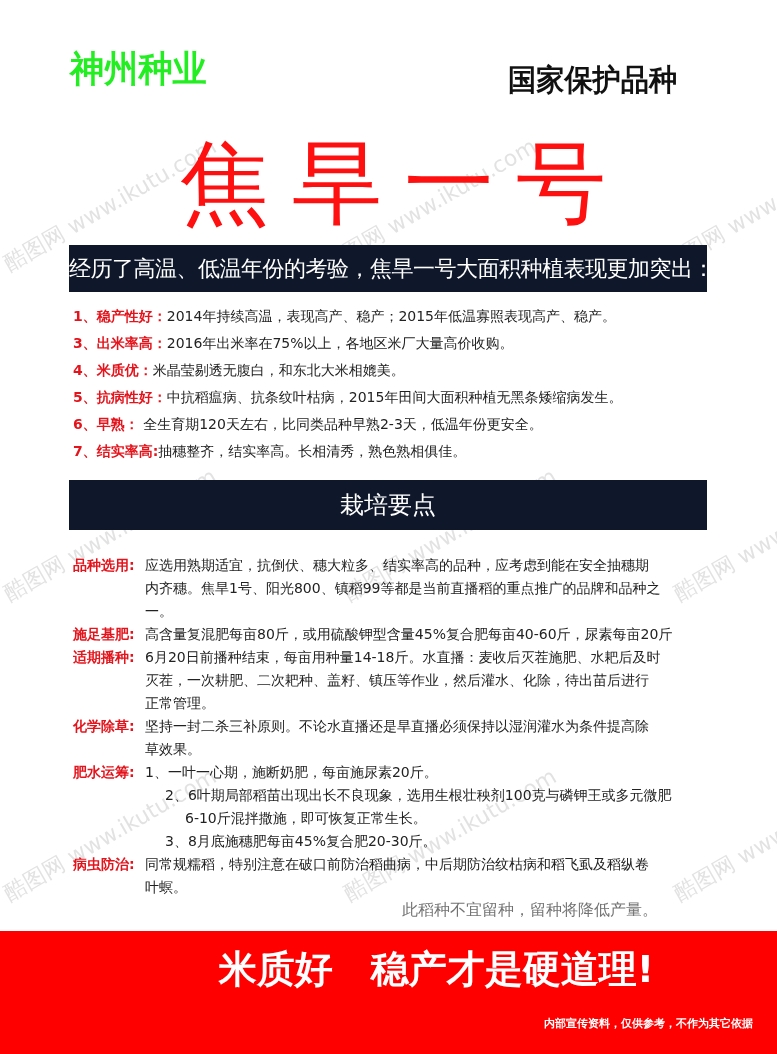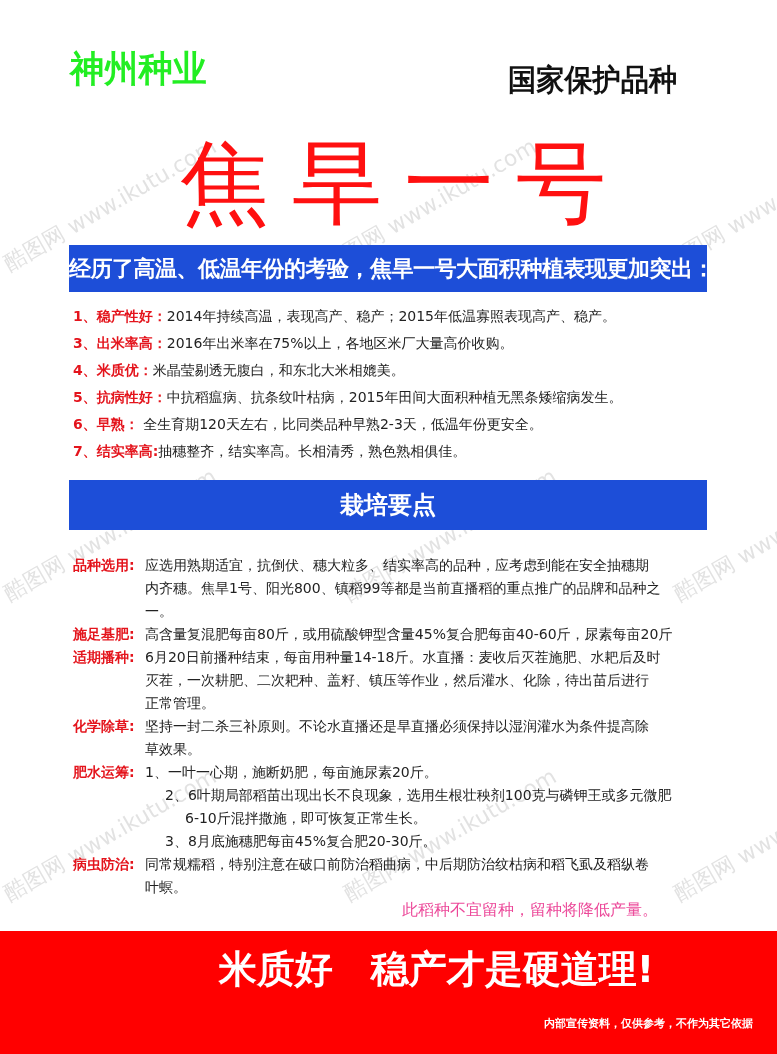--- a/index.html
+++ b/index.html
@@ -15,39 +15,39 @@
     }
     .protect {
       left: 508px; top: 60px; font-size: 30px; font-weight: bold; color: #111;
       transform: scaleX(0.94); transform-origin: left;
     }
     .product-title {
       left: 180px; top: 128px; width: 440px; font-size: 90px; font-weight: normal;
       color: #ff1010; letter-spacing: 22px; white-space: nowrap; line-height: 110px;
     }
     .banner {
-      left: 69px; width: 638px; background: #1d4ed8; color: #fff;
-      font-weight: bold; text-align: center; white-space: nowrap; overflow: hidden;
+      left: 69px; width: 638px; background: #0f172a; color: #fff;
+      font-weight: normal; text-align: center; white-space: nowrap; overflow: hidden;
     }
     .banner1 { top: 245px; height: 47px; line-height: 47px; font-size: 22px; letter-spacing: -0.5px; }
     .banner2 { top: 480px; height: 50px; line-height: 50px; font-size: 24px; }
     .features { left: 73px; top: 303px; width: 690px; }
     .feature {
       height: 27px; line-height: 27px; font-size: 14px; color: #222; white-space: nowrap;
     }
     .feature .num, .feature .key { color: #e4141c; font-weight: bold; }
     .tips { left: 73px; top: 554px; width: 680px; }
     .tip { display: flex; font-size: 14px; color: #222; line-height: 23px; }
     .tip .tkey { color: #e4141c; font-weight: bold; width: 72px; flex-shrink: 0; white-space: nowrap; }
     .tip .tbody { width: 580px; }
     .tip .tbody .line { display: block; white-space: nowrap; }
     .tip .tbody .indent { padding-left: 20px; }
     .tip .tbody .indent2 { padding-left: 40px; }
     .warning {
-      left: 402px; top: 900px; font-size: 16px; color: #ec4899; white-space: nowrap;
+      left: 402px; top: 900px; font-size: 16px; color: #737373; white-space: nowrap;
     }
     .bottom {
       left: 0; top: 931px; width: 777px; height: 123px; background: #ff0000;
     }
     .slogan {
       left: 0; top: 944px; width: 777px; text-align: center; color: #fff;
       font-size: 38px; font-weight: bold; white-space: pre; padding-left: 48px;
     }
     .disclaimer {
       right: 24px; top: 1016px; color: #fff; font-size: 11px; font-weight: bold;

